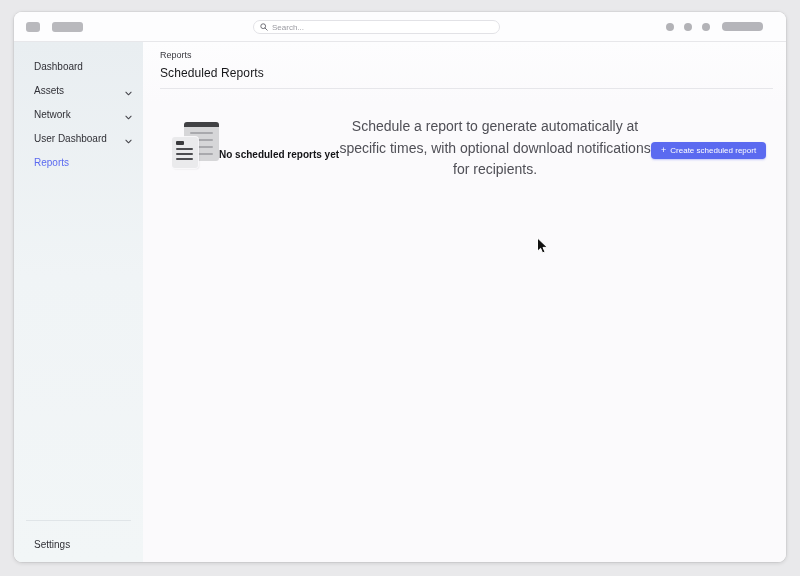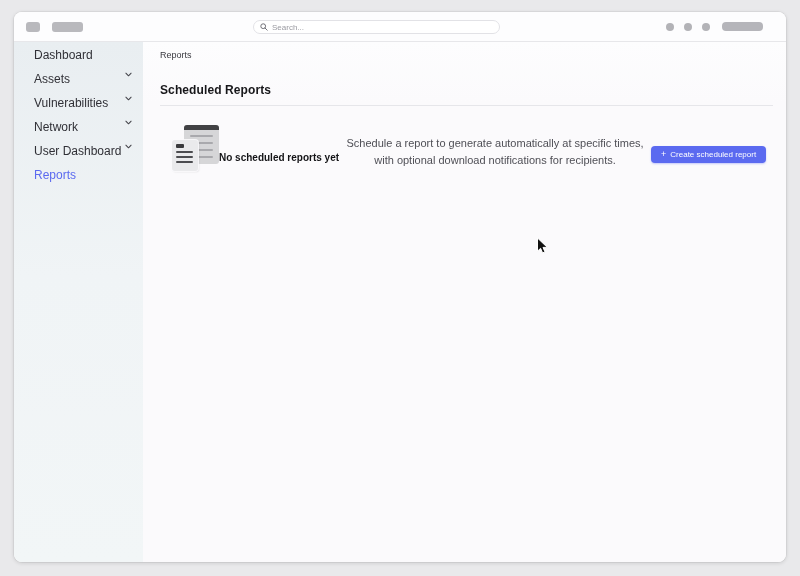--- a/index.html
+++ b/index.html
@@ -42,35 +42,35 @@
   .ph-circle { width:8px; height:8px; border-radius:50%; background:#b3b3b7; }
   .ph-avatar { width:41px; height:9px; border-radius:4px; background:#b5b5ba; margin-left:2px; }
   
   .app-body { flex:1; display:flex; min-height:0; }
   .sidebar {
     flex:0 0 129px; width:129px;
     background:linear-gradient(180deg,#e9eef1 0%, #f0f4f6 45%, #f2f6f7 100%);
     display:flex; flex-direction:column; padding-top:6px;
   }
   .nav-item {
-    height:24px; display:flex; align-items:flex-start; justify-content:space-between;
-    padding:0 11px 0 20px; font-size:12px; color:#303036; cursor:default;
+    height:24px; display:flex; align-items:flex-end; justify-content:space-between;
+    padding:0 11px 0 20px; font-size:10px; color:#303036; cursor:default;
   }
   .nav-item .chev { display:flex; align-items:center; color:#46464c; }
   .nav-item.active { color:#5b6af0; }
   .sidebar-bottom { margin-top:auto; padding-bottom:12px; }
   .sidebar-divider { height:1px; background:#e0e5e8; margin:0 12px 5px 12px; }
   
   .main {
     flex:1; min-width:0;
     background:linear-gradient(180deg,#fdfdfe 0%, #fbfafc 60px, #fbfafc 100%);
     padding:8px 13px 0 17px;
   }
   .breadcrumb { font-size:9px; color:#3a3a40; }
-  .page-title { margin-top:23px; font-size:12px; font-weight:bold; color:#17171a; letter-spacing:0.1px; }
+  .page-title { margin-top:6px; font-size:12px; font-weight:normal; color:#17171a; letter-spacing:0.1px; }
   .title-divider { height:1px; background:#e6e6ea; margin-top:8px; }
   .empty-state {
     margin-top:19px; display:flex; flex-direction:row; align-items:center;
     transform:translateX(12px);
   }
   .doc-illustration { position:relative; width:47px; height:46px; }
   .doc-back {
     position:absolute; right:0; top:0; width:35px; height:39px;
     background:#d6d6d8; border-radius:3px; overflow:hidden;
   }
@@ -81,21 +81,21 @@
     position:absolute; left:0; bottom:0; width:26px; height:31px;
     background:#eaeaec; border-radius:3px;
     box-shadow:0 0 0 1px rgba(251,250,252,0.9), 1px 1px 2px rgba(0,0,0,0.12);
   }
   .doc-front .tag { width:8px; height:4px; background:#3a3a3d; margin:4px 0 0 4px; border-radius:1px; }
   .doc-front .line { height:2px; background:#4c4c50; width:17px; margin:3px 0 0 4px; border-radius:1px; }
   .doc-front .line:first-of-type { margin-top:5px; }
   .empty-title { margin-top:19px; font-size:10px; font-weight:bold; color:#141417; }
   .empty-desc {
     margin-top:8px; width:312px; text-align:center;
-    font-size:11px; line-height:1.55; color:#4f4f56;
+    font-size:14px; line-height:1.55; color:#4f4f56;
   }
   .create-btn {
     margin-top:12px; height:17px; border:none; border-radius:4px;
     background:#5b6af0; color:#fff; font-size:8px;
     font-family:"Liberation Sans", sans-serif;
     display:inline-flex; align-items:center; gap:4px; padding:0 10px;
     cursor:pointer; box-shadow:0 1px 2px rgba(91,106,240,0.35);
   }
   .create-btn .plus { font-size:9px; line-height:1; }
   
@@ -134,47 +134,45 @@
       </div>
       <div class="nav-item">
         <span>Assets</span>
         <span class="chev">
           <svg width="7" height="5" viewBox="0 0 8 5">
               <polyline points="1,1 4,4 7,1" fill="none" stroke="#46464c" stroke-width="1.2" stroke-linecap="round" stroke-linejoin="round"></polyline>
             </svg>
         </span>
       </div>
       <div class="nav-item">
-        <span>Vulnerabilities</span>
-        <span class="chev">
-          <svg width="7" height="5" viewBox="0 0 8 5">
-              <polyline points="1,1 4,4 7,1" fill="none" stroke="#46464c" stroke-width="1.2" stroke-linecap="round" stroke-linejoin="round"></polyline>
-            </svg>
-        </span>
-      </div>
-      <div class="nav-item">
         <span>Network</span>
         <span class="chev">
           <svg width="7" height="5" viewBox="0 0 8 5">
               <polyline points="1,1 4,4 7,1" fill="none" stroke="#46464c" stroke-width="1.2" stroke-linecap="round" stroke-linejoin="round"></polyline>
             </svg>
         </span>
       </div>
       <div class="nav-item">
         <span>User Dashboard</span>
         <span class="chev">
           <svg width="7" height="5" viewBox="0 0 8 5">
               <polyline points="1,1 4,4 7,1" fill="none" stroke="#46464c" stroke-width="1.2" stroke-linecap="round" stroke-linejoin="round"></polyline>
             </svg>
         </span>
       </div>
       <div class="nav-item active">
         <span>Reports</span>
       </div>
 
+      <div class="sidebar-bottom">
+        <div class="sidebar-divider"></div>
+        <div class="nav-item">
+          <span>Settings</span>
+        </div>
+      </div>
     </nav>
 
     <main class="main">
       <div class="breadcrumb">Reports</div>
       <h1 class="page-title">Scheduled Reports</h1>
       <div class="title-divider"></div>
 
       <div class="empty-state">
         <div class="doc-illustration">
           <div class="doc-back">

